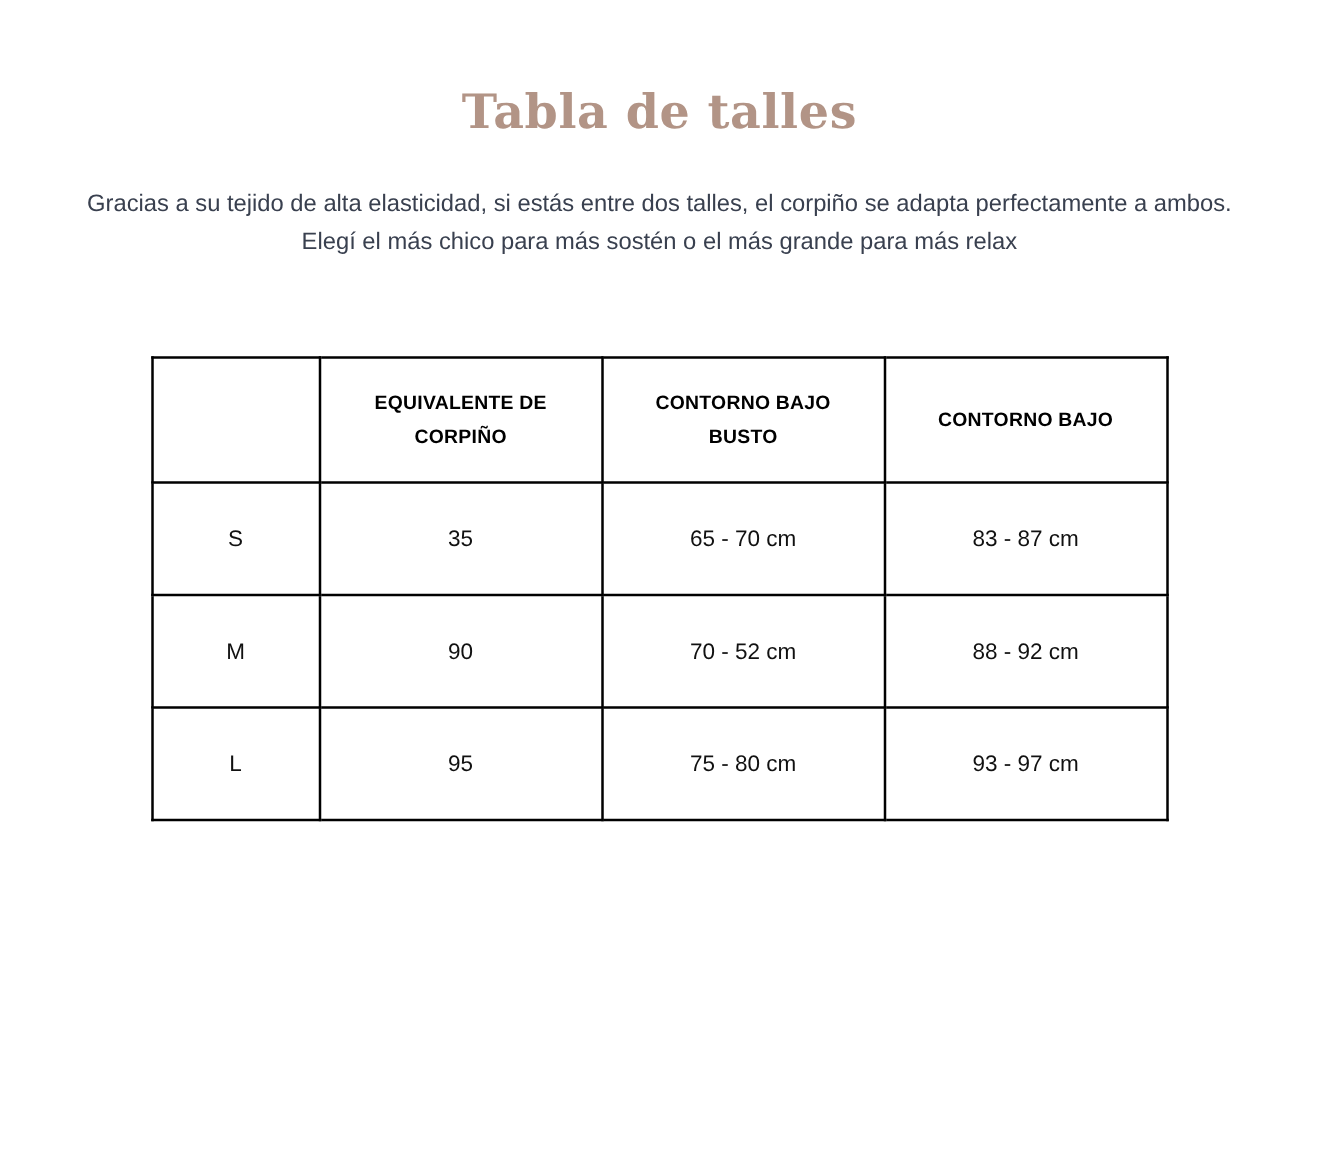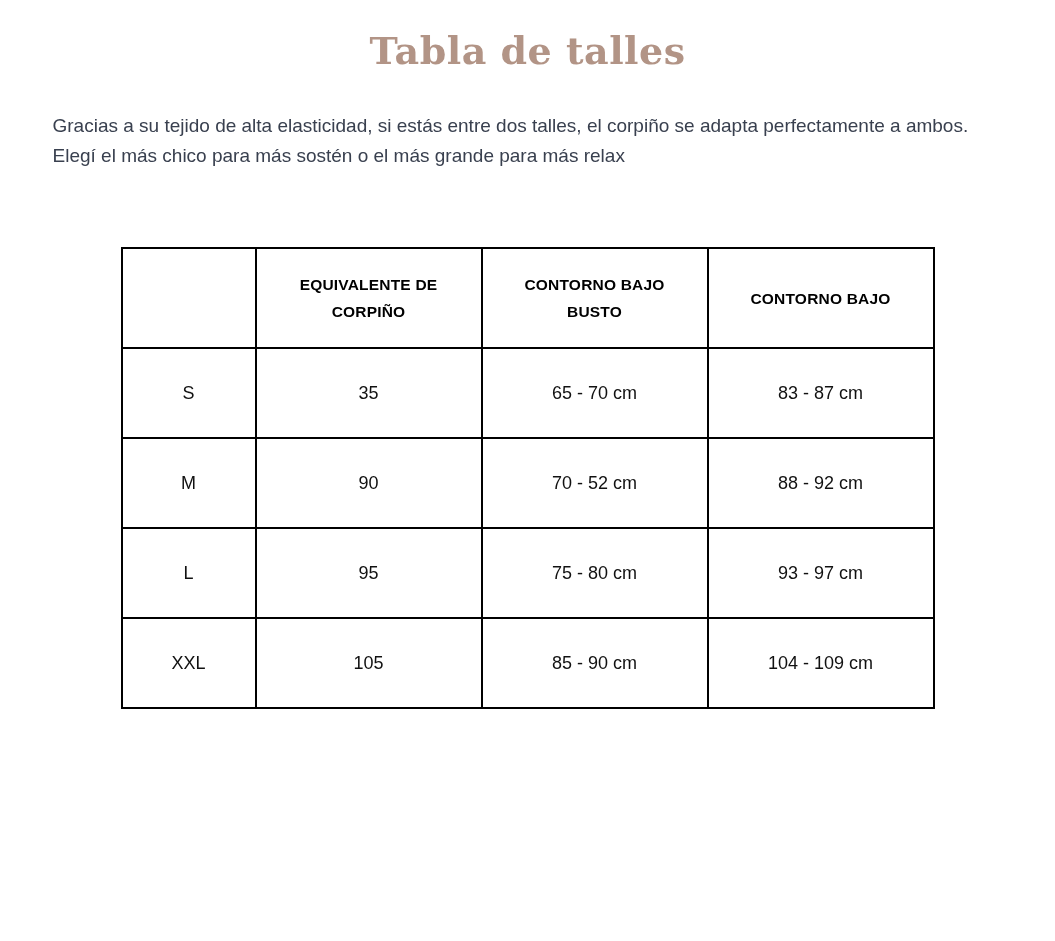--- a/index.html
+++ b/index.html
@@ -11,32 +11,32 @@
   }
   * { margin: 0; padding: 0; box-sizing: border-box; }
   html, body {
     width: 1055px;
     height: 941px;
     background: var(--bg);
     font-family: "Liberation Sans", sans-serif;
     overflow: hidden;
   }
   .page-title {
-    margin-top: 28px;
+    margin-top: 66px;
     text-align: center;
     font-family: "DejaVu Serif", serif;
     font-weight: 700;
     font-size: 38px;
     letter-spacing: 0.5px;
     color: var(--title-color);
   }
   .description {
     margin: 38px auto 0 auto;
     width: 950px;
-    text-align: left;
+    text-align: center;
     font-size: 19px;
     line-height: 30px;
     color: var(--body-text);
   }
   table.size-table {
     margin: 76px auto 0 auto;
     width: 812px;
     border-collapse: collapse;
     table-layout: fixed;
     color: var(--cell-text);
@@ -98,20 +98,14 @@
       <td>90</td>
       <td>70 - 52 cm</td>
       <td>88 - 92 cm</td>
     </tr>
     <tr>
       <td>L</td>
       <td>95</td>
       <td>75 - 80 cm</td>
       <td>93 - 97 cm</td>
     </tr>
-    <tr>
-      <td>XXL</td>
-      <td>105</td>
-      <td>85 - 90 cm</td>
-      <td>104 - 109 cm</td>
-    </tr>
   </tbody>
 </table>
 
 </body></html>

